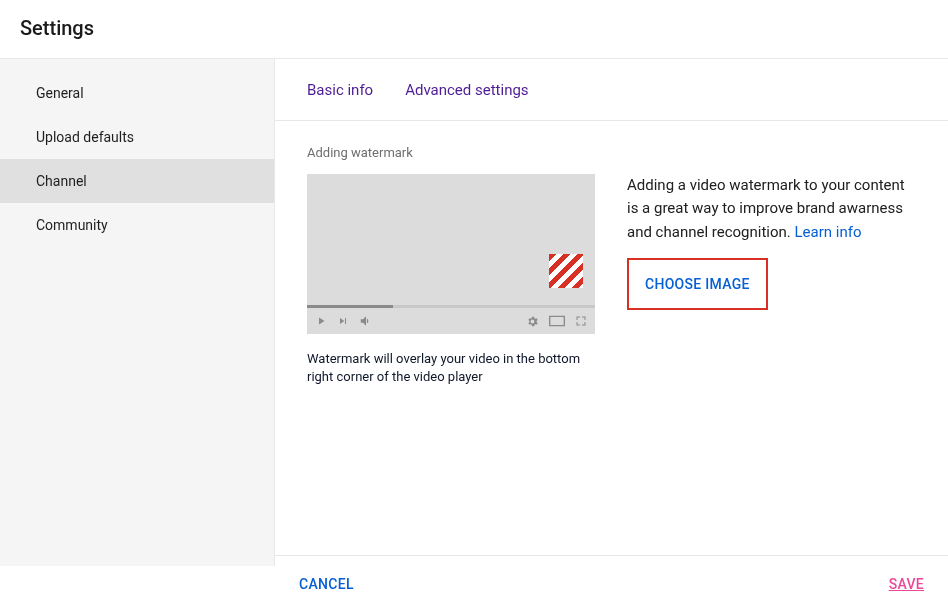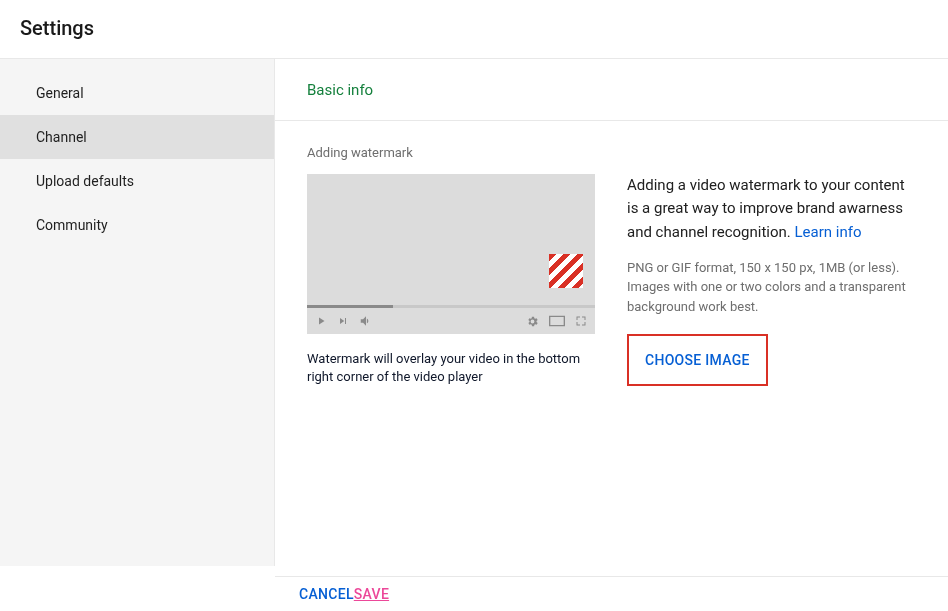--- a/index.html
+++ b/index.html
@@ -50,21 +50,21 @@
     gap: 32px;
     padding: 0 32px;
     border-bottom: 1px solid #e8e8e8;
     height: 62px;
     align-items: stretch;
   }
   .tab {
     display: flex;
     align-items: center;
     font-size: 15px;
-    color: #15803d;
+    color: #4c1d95;
     cursor: pointer;
     border-bottom: 3px solid transparent;
     padding-top: 3px;
   }
   .tab.active {
     color: #065fd4;
     border-bottom-color: #065fd4;
   }
   .content {
     padding: 24px 32px;
@@ -144,23 +144,23 @@
     padding: 16px 16px;
     font-size: 14px;
     font-weight: 500;
     letter-spacing: 0.3px;
     color: #065fd4;
     cursor: pointer;
   }
   .footer {
     position: absolute;
     right: 0; bottom: 0; left: 275px;
-    height: 35px;
-    display: flex;
-    justify-content: flex-start;
+    height: 56px;
+    display: flex;
+    justify-content: space-between;
     align-items: center;
     padding: 0 24px;
     border-top: 1px solid #e8e8e8;
     background: #fff;
   }
   .footer-btn {
     font-size: 14px;
     font-weight: 500;
     letter-spacing: 0.3px;
     cursor: pointer;
@@ -174,35 +174,38 @@
 <div class="header">
   <h1>Settings</h1>
 </div>
 
 <div class="body">
 
   <div class="sidebar">
     <div class="sidebar-item">
       <span>General</span>
     </div>
+    <div class="sidebar-item">
+      <span>Upload defaults</span>
+    </div>
     <div class="sidebar-item active">
       <span>Channel</span>
-    </div>
-    <div class="sidebar-item">
-      <span>Upload defaults</span>
     </div>
     <div class="sidebar-item">
       <span>Community</span>
     </div>
   </div>
 
   <div class="main">
     <div class="tabs">
       <div class="tab">
         <span>Basic info</span>
+      </div>
+      <div class="tab">
+        <span>Advanced settings</span>
       </div>
     </div>
 
     <div class="content">
       <div class="section-label">Adding watermark</div>
 
       <div class="row">
 
         <div class="preview-col">
           <div class="player">
@@ -247,21 +250,20 @@
               </div>
             </div>
           </div>
           <div class="caption">Watermark will overlay your video in the bottom right corner of the video player</div>
         </div>
 
         <div class="desc-col">
           <p class="desc-main">
             <span>Adding a video watermark to your content is a great way to improve brand awarness and channel recognition. </span><a href="#">Learn info</a>
           </p>
-          <p class="desc-sub">PNG or GIF format, 150 x 150 px, 1MB (or less). Images with one or two colors and a transparent background work best.</p>
           <div class="choose-btn">CHOOSE IMAGE</div>
         </div>
 
       </div>
     </div>
   </div>
 
 </div>
 
 <div class="footer">

